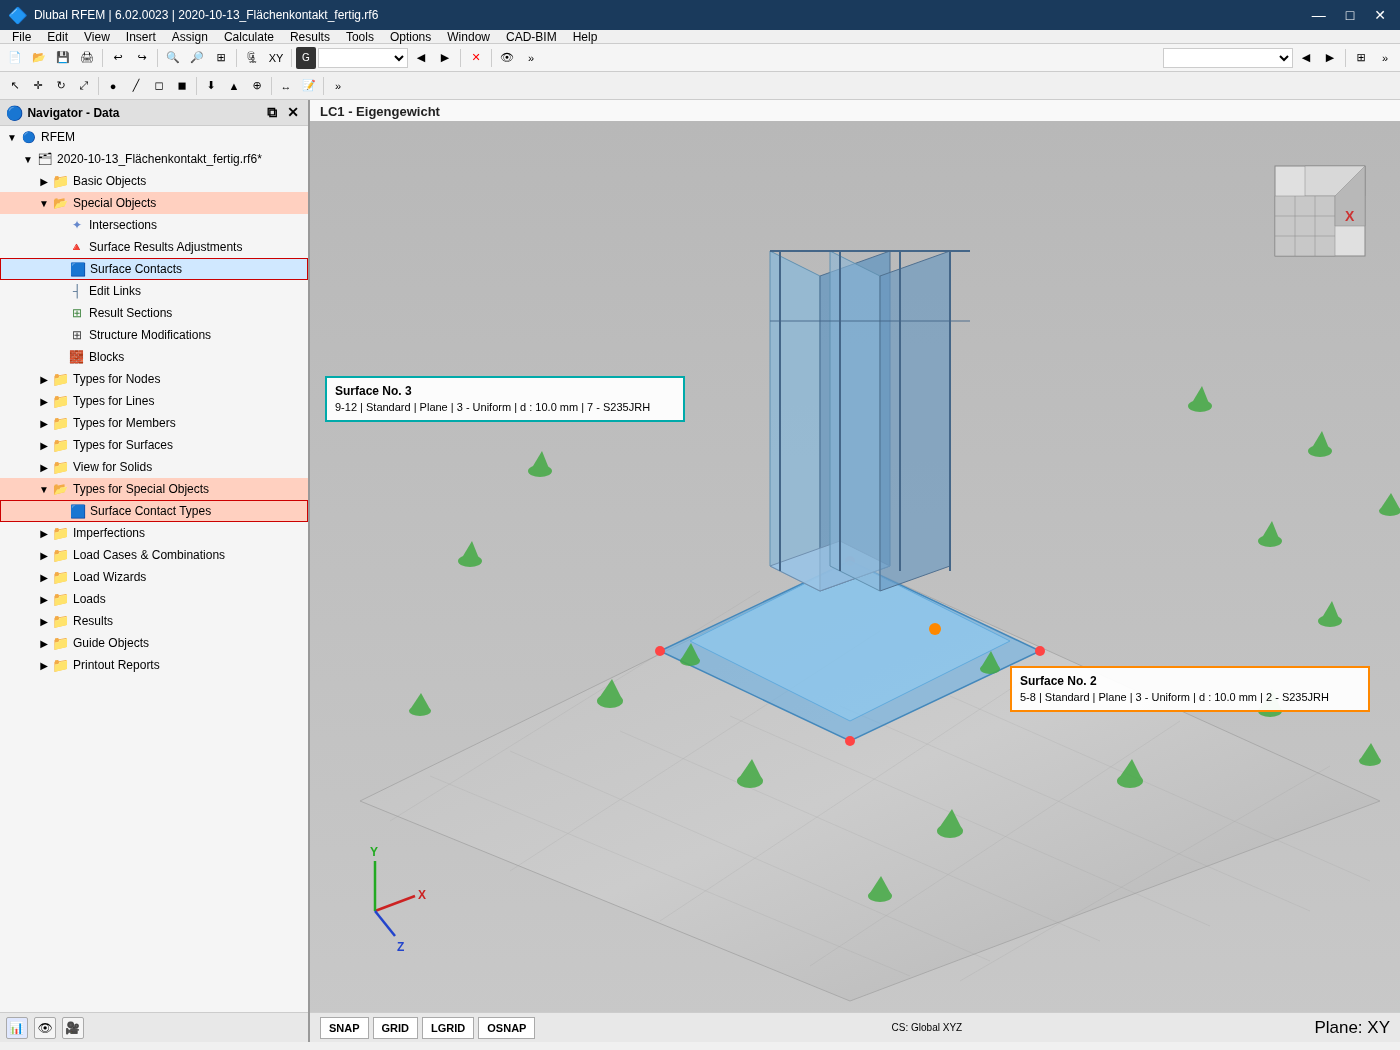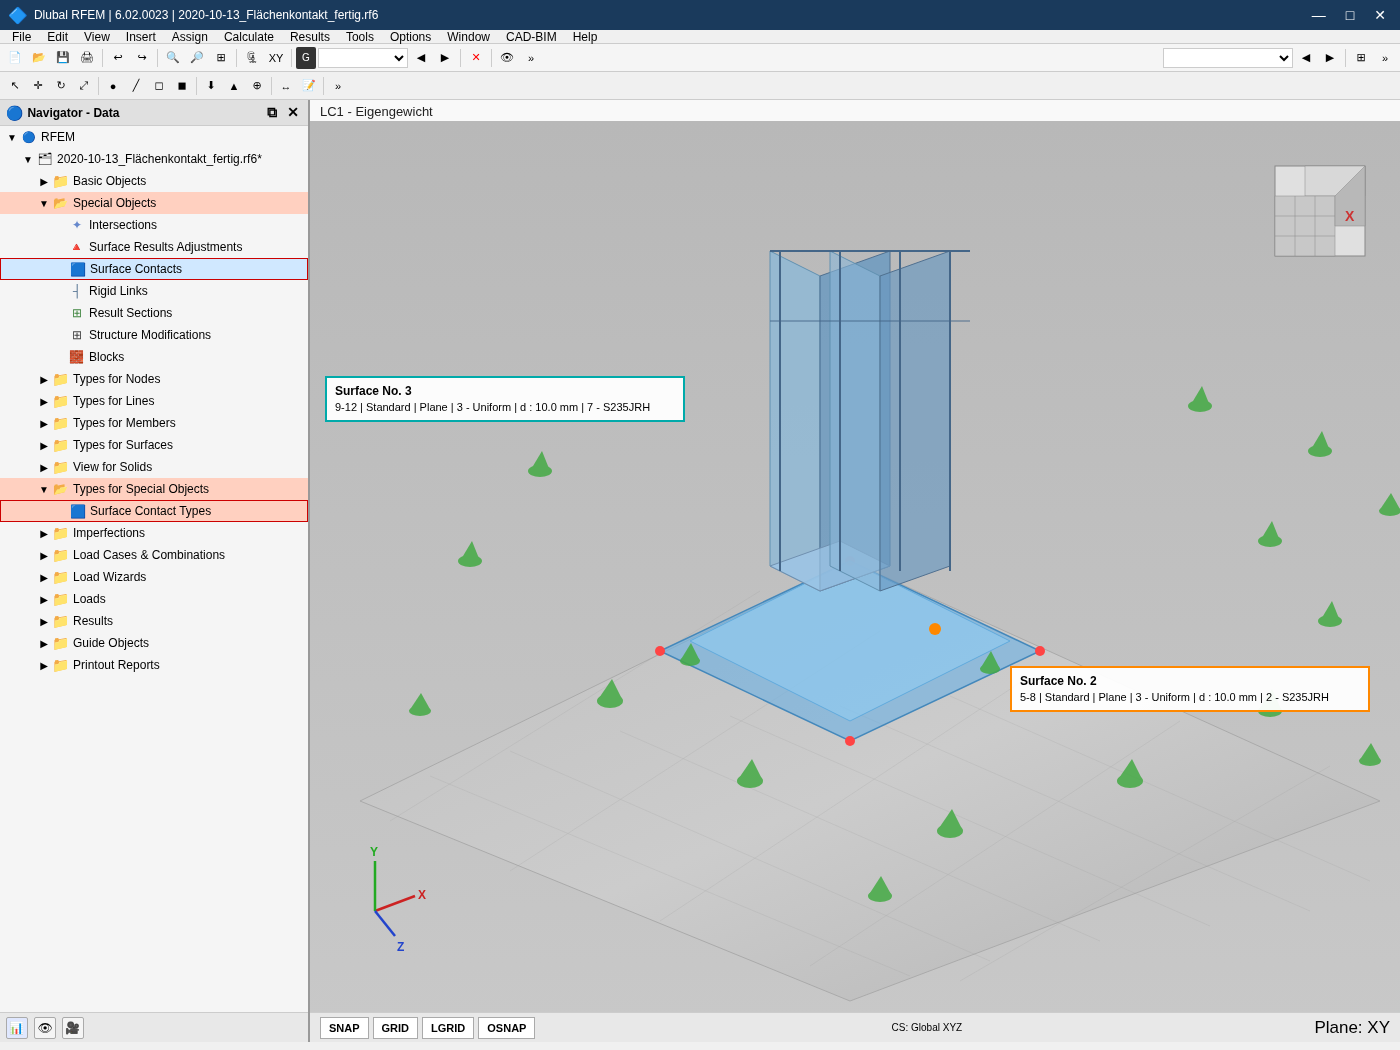--- a/index.html
+++ b/index.html
@@ -84,21 +84,21 @@
     #viewport {
       flex: 1; background: #d8d8d8; position: relative; overflow: hidden;
     }
 
     
     #viewport-header {
       position: absolute; top: 0; left: 0; right: 0; height: 40px;
       background: rgba(255,255,255,0.85); border-bottom: 1px solid #ccc;
       display: flex; align-items: flex-start; padding: 4px 10px; flex-direction: column;
     }
-    #viewport-header .lc-title { font-weight: normal; font-size: 13px; color: #222; }
+    #viewport-header .lc-title { font-weight: bold; font-size: 13px; color: #222; }
     #viewport-header .lc-sub { font-size: 12px; color: #444; }
 
     
     #scene-svg {
       position: absolute; top: 0; left: 0; width: 100%; height: 100%;
     }
 
     
     .tooltip-box {
       position: absolute; border: 2px solid; padding: 5px 8px; font-size: 11px;
@@ -271,21 +271,21 @@
 
       <div class="tree-item indent-3" style="background:#d0e8ff; border: 1px solid #cc0000;">
         <span class="tree-expand" style="visibility:hidden;">▶</span>
         <span class="tree-icon" style="font-size:13px;">🟦</span>
         <span class="tree-label">Surface Contacts</span>
       </div>
 
       <div class="tree-item indent-3">
         <span class="tree-expand" style="visibility:hidden;">▶</span>
         <span class="tree-icon" style="color:#446688;">┤</span>
-        <span class="tree-label">Rigid Links</span>
+        <span class="tree-label">Edit Links</span>
       </div>
 
       <div class="tree-item indent-3">
         <span class="tree-expand" style="visibility:hidden;">▶</span>
         <span class="tree-icon" style="color:#448844;">⊞</span>
         <span class="tree-label">Result Sections</span>
       </div>
 
       <div class="tree-item indent-3">
         <span class="tree-expand" style="visibility:hidden;">▶</span>

